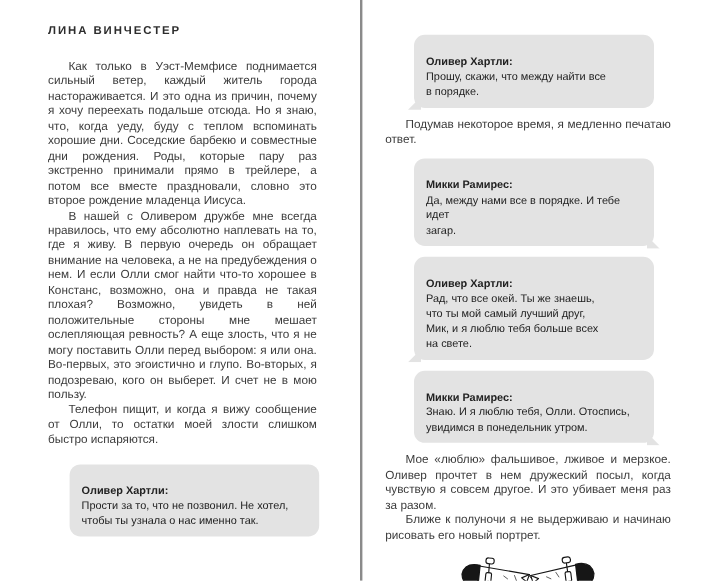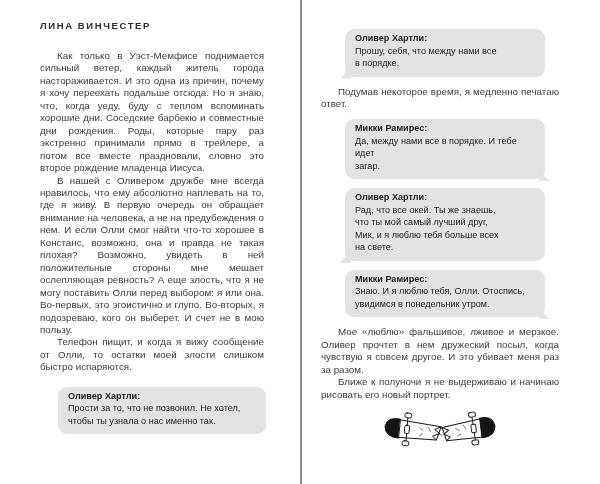--- a/index.html
+++ b/index.html
@@ -19,21 +19,21 @@
   }
   .header-icon{position:absolute;right:14px;top:-4px;width:16px;height:16px;}
   .para{
     margin:0;font-size:9.8px;line-height:12.45px;
     color:var(--body-text,#3b3b3b);
     text-align:justify;text-indent:17px;hyphens:auto;
   }
   .para.first{margin-top:16px;}
   .msg{
     position:relative;background:var(--bubble-bg,#e3e3e3);
-    border-radius:9px;padding:3px 10px 7px;
+    border-radius:9px;padding:16px 10px 7px;
     font-size:9.1px;line-height:12.5px;color:var(--bubble-text,#222);
   }
   .msg .sender{font-weight:bold;display:block;}
   .msg .text{white-space:pre-line;}
   .page-left .msg{margin:13px 0 0 18px;width:188px;}
   .page-right .msg{margin:9px 0 9px 24px;width:180px;}
   .tail{position:absolute;bottom:-2px;width:11px;height:11px;background:var(--bubble-bg,#e3e3e3);}
   .msg.in  .tail{left:-5px;clip-path:polygon(0 100%,100% 0,100% 100%);}
   .msg.out .tail{right:-5px;clip-path:polygon(0 0,100% 100%,0 100%);}
   .skate-wrap{margin-top:8px;text-align:center;}
@@ -59,21 +59,21 @@
     
   </div>
 
 </div>
 
 <div class="page page-right">
 
 
   <div class="msg in">
     <span class="sender">Оливер Хартли:</span>
-    <span class="text">Прошу, себя, что между нами все
+    <span class="text">Прошу, скажи, что между найти все
 в порядке.</span>
     <div class="tail"></div>
   </div>
 
   <p class="para">Подумав некоторое время, я медленно печатаю ответ.</p>
 
   <div class="msg out">
     <span class="sender">Микки Рамирес:</span>
     <span class="text">Да, между нами все в порядке. И тебе идет
 загар.</span>

